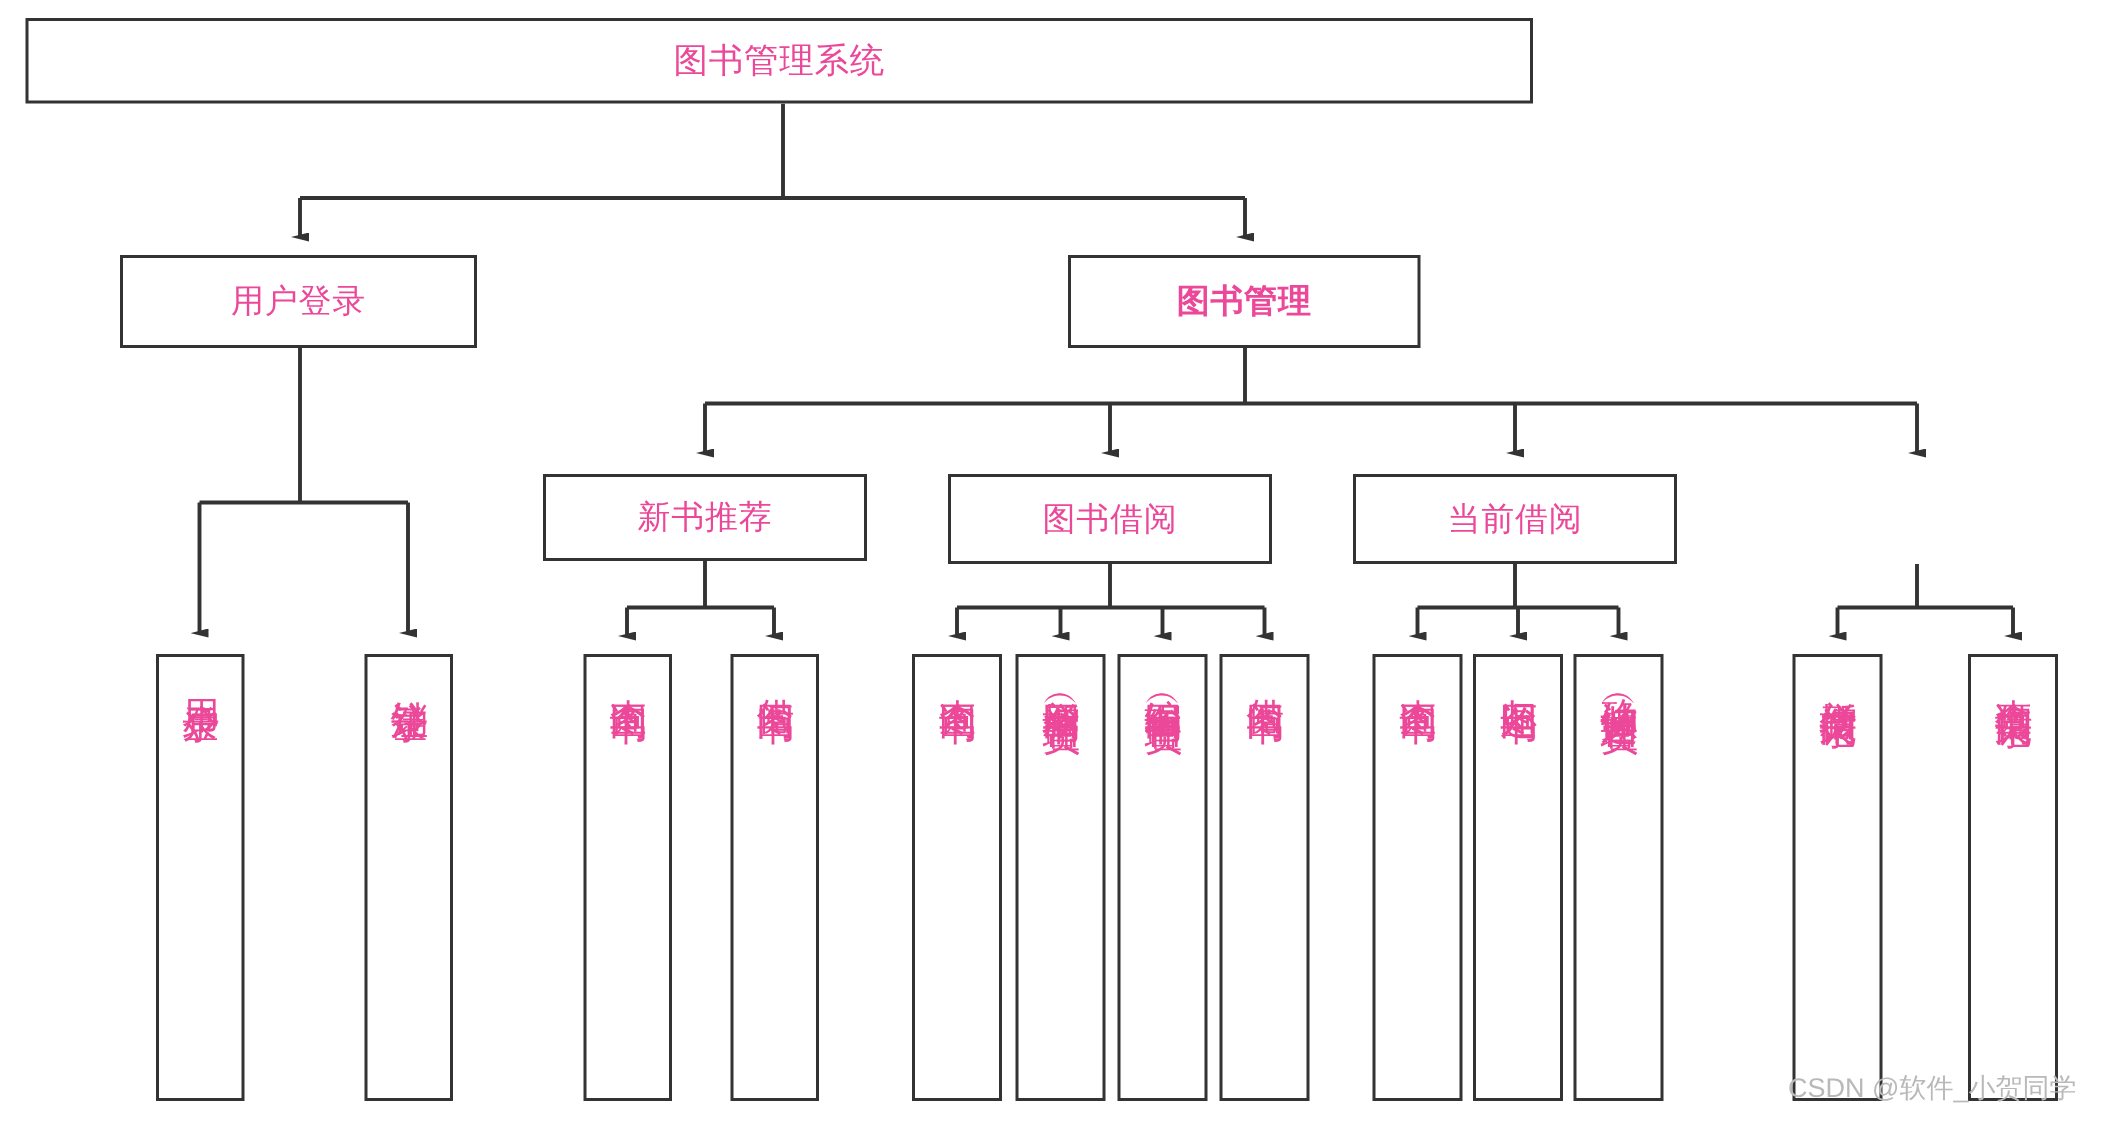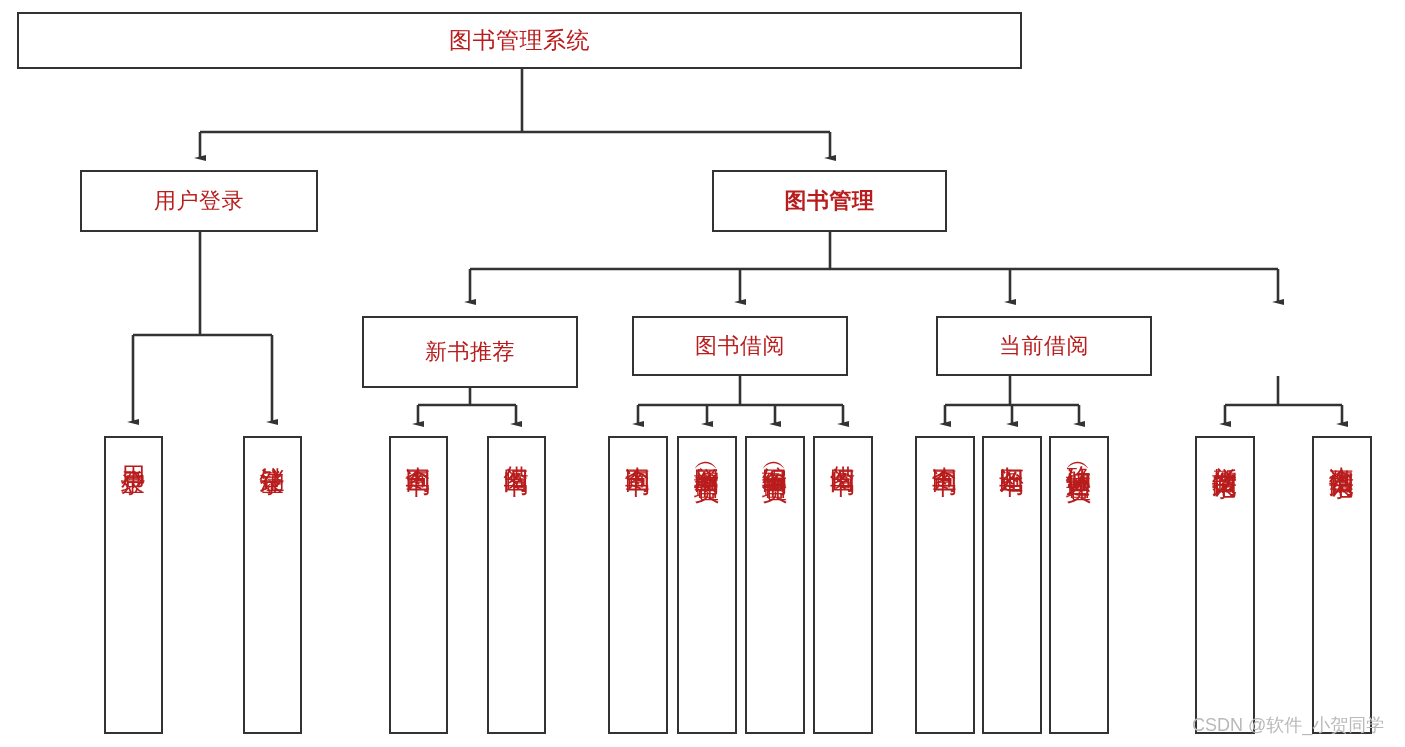--- a/index.html
+++ b/index.html
@@ -27,21 +27,21 @@
     pointer-events: none;
   }
   .node {
     position: absolute;
     box-sizing: border-box;
     background: #ffffff;
     border: 2px solid #333333;
     display: flex;
     align-items: center;
     justify-content: center;
-    color: #b91c1c;
+    color: #ec4899;
     z-index: 2;
   }
   .node-label {
     display: block;
     text-align: center;
     letter-spacing: 0.5px;
     white-space: nowrap;
   }
   .node.horizontal .node-label {
     font-size: 22px;
@@ -130,27 +130,27 @@
     <span class="node-label">图书管理系统</span>
   </div>
 
   <div class="node horizontal" style="left:80px; top:170px; width:238px; height:62px;">
     <span class="node-label">用户登录</span>
   </div>
   <div class="node horizontal" style="left:712px; top:170px; width:235px; height:62px;font-weight:bold;">
     <span class="node-label">图书管理</span>
   </div>
 
-  <div class="node horizontal" style="left:362px; top:316px; width:216px; height:72px;">
+  <div class="node horizontal" style="left:362px; top:316px; width:216px; height:58px;">
     <span class="node-label">新书推荐</span>
   </div>
   <div class="node horizontal" style="left:632px; top:316px; width:216px; height:60px;">
     <span class="node-label">图书借阅</span>
   </div>
-  <div class="node horizontal" style="left:902px; top:316px; width:216px; height:60px;margin-left:34px;">
+  <div class="node horizontal" style="left:902px; top:316px; width:216px; height:60px;">
     <span class="node-label">当前借阅</span>
   </div>
 
   <div class="node vertical" style="left:104px; top:436px; width:59px; height:298px;">
     <span class="node-label">用户登录</span>
   </div>
   <div class="node vertical" style="left:243px; top:436px; width:59px; height:298px;">
     <span class="node-label">注销登录</span>
   </div>
 

